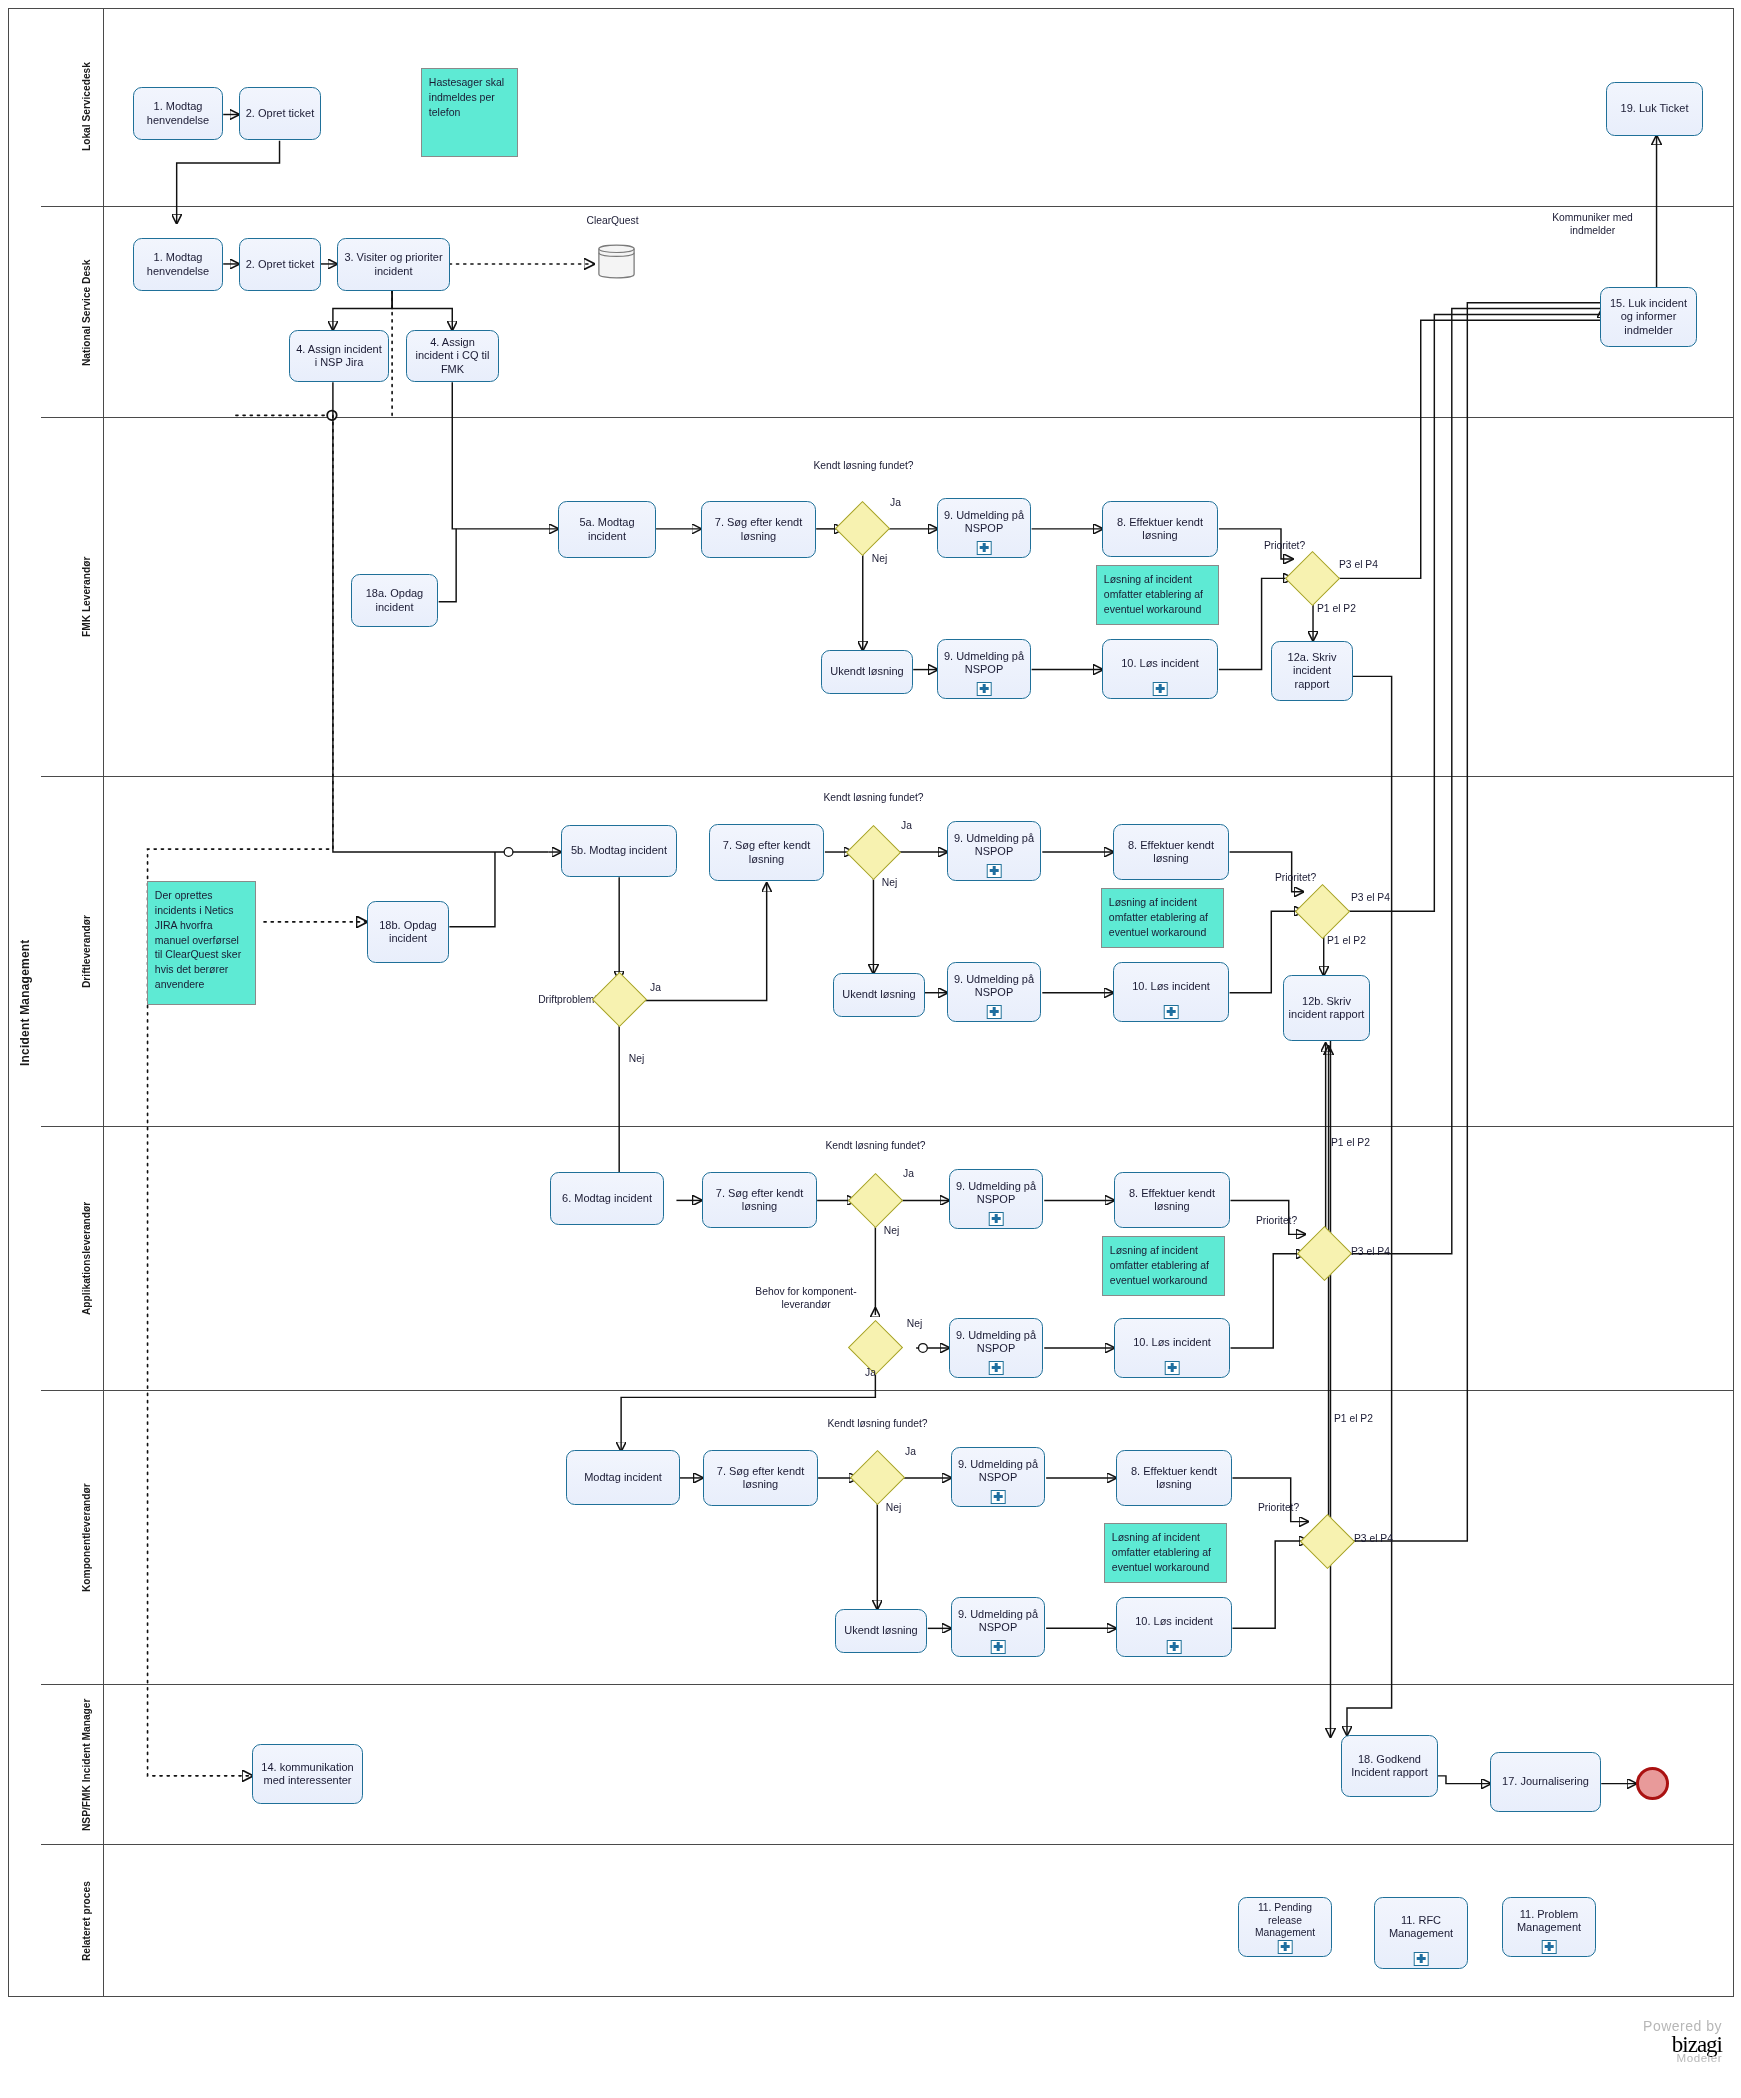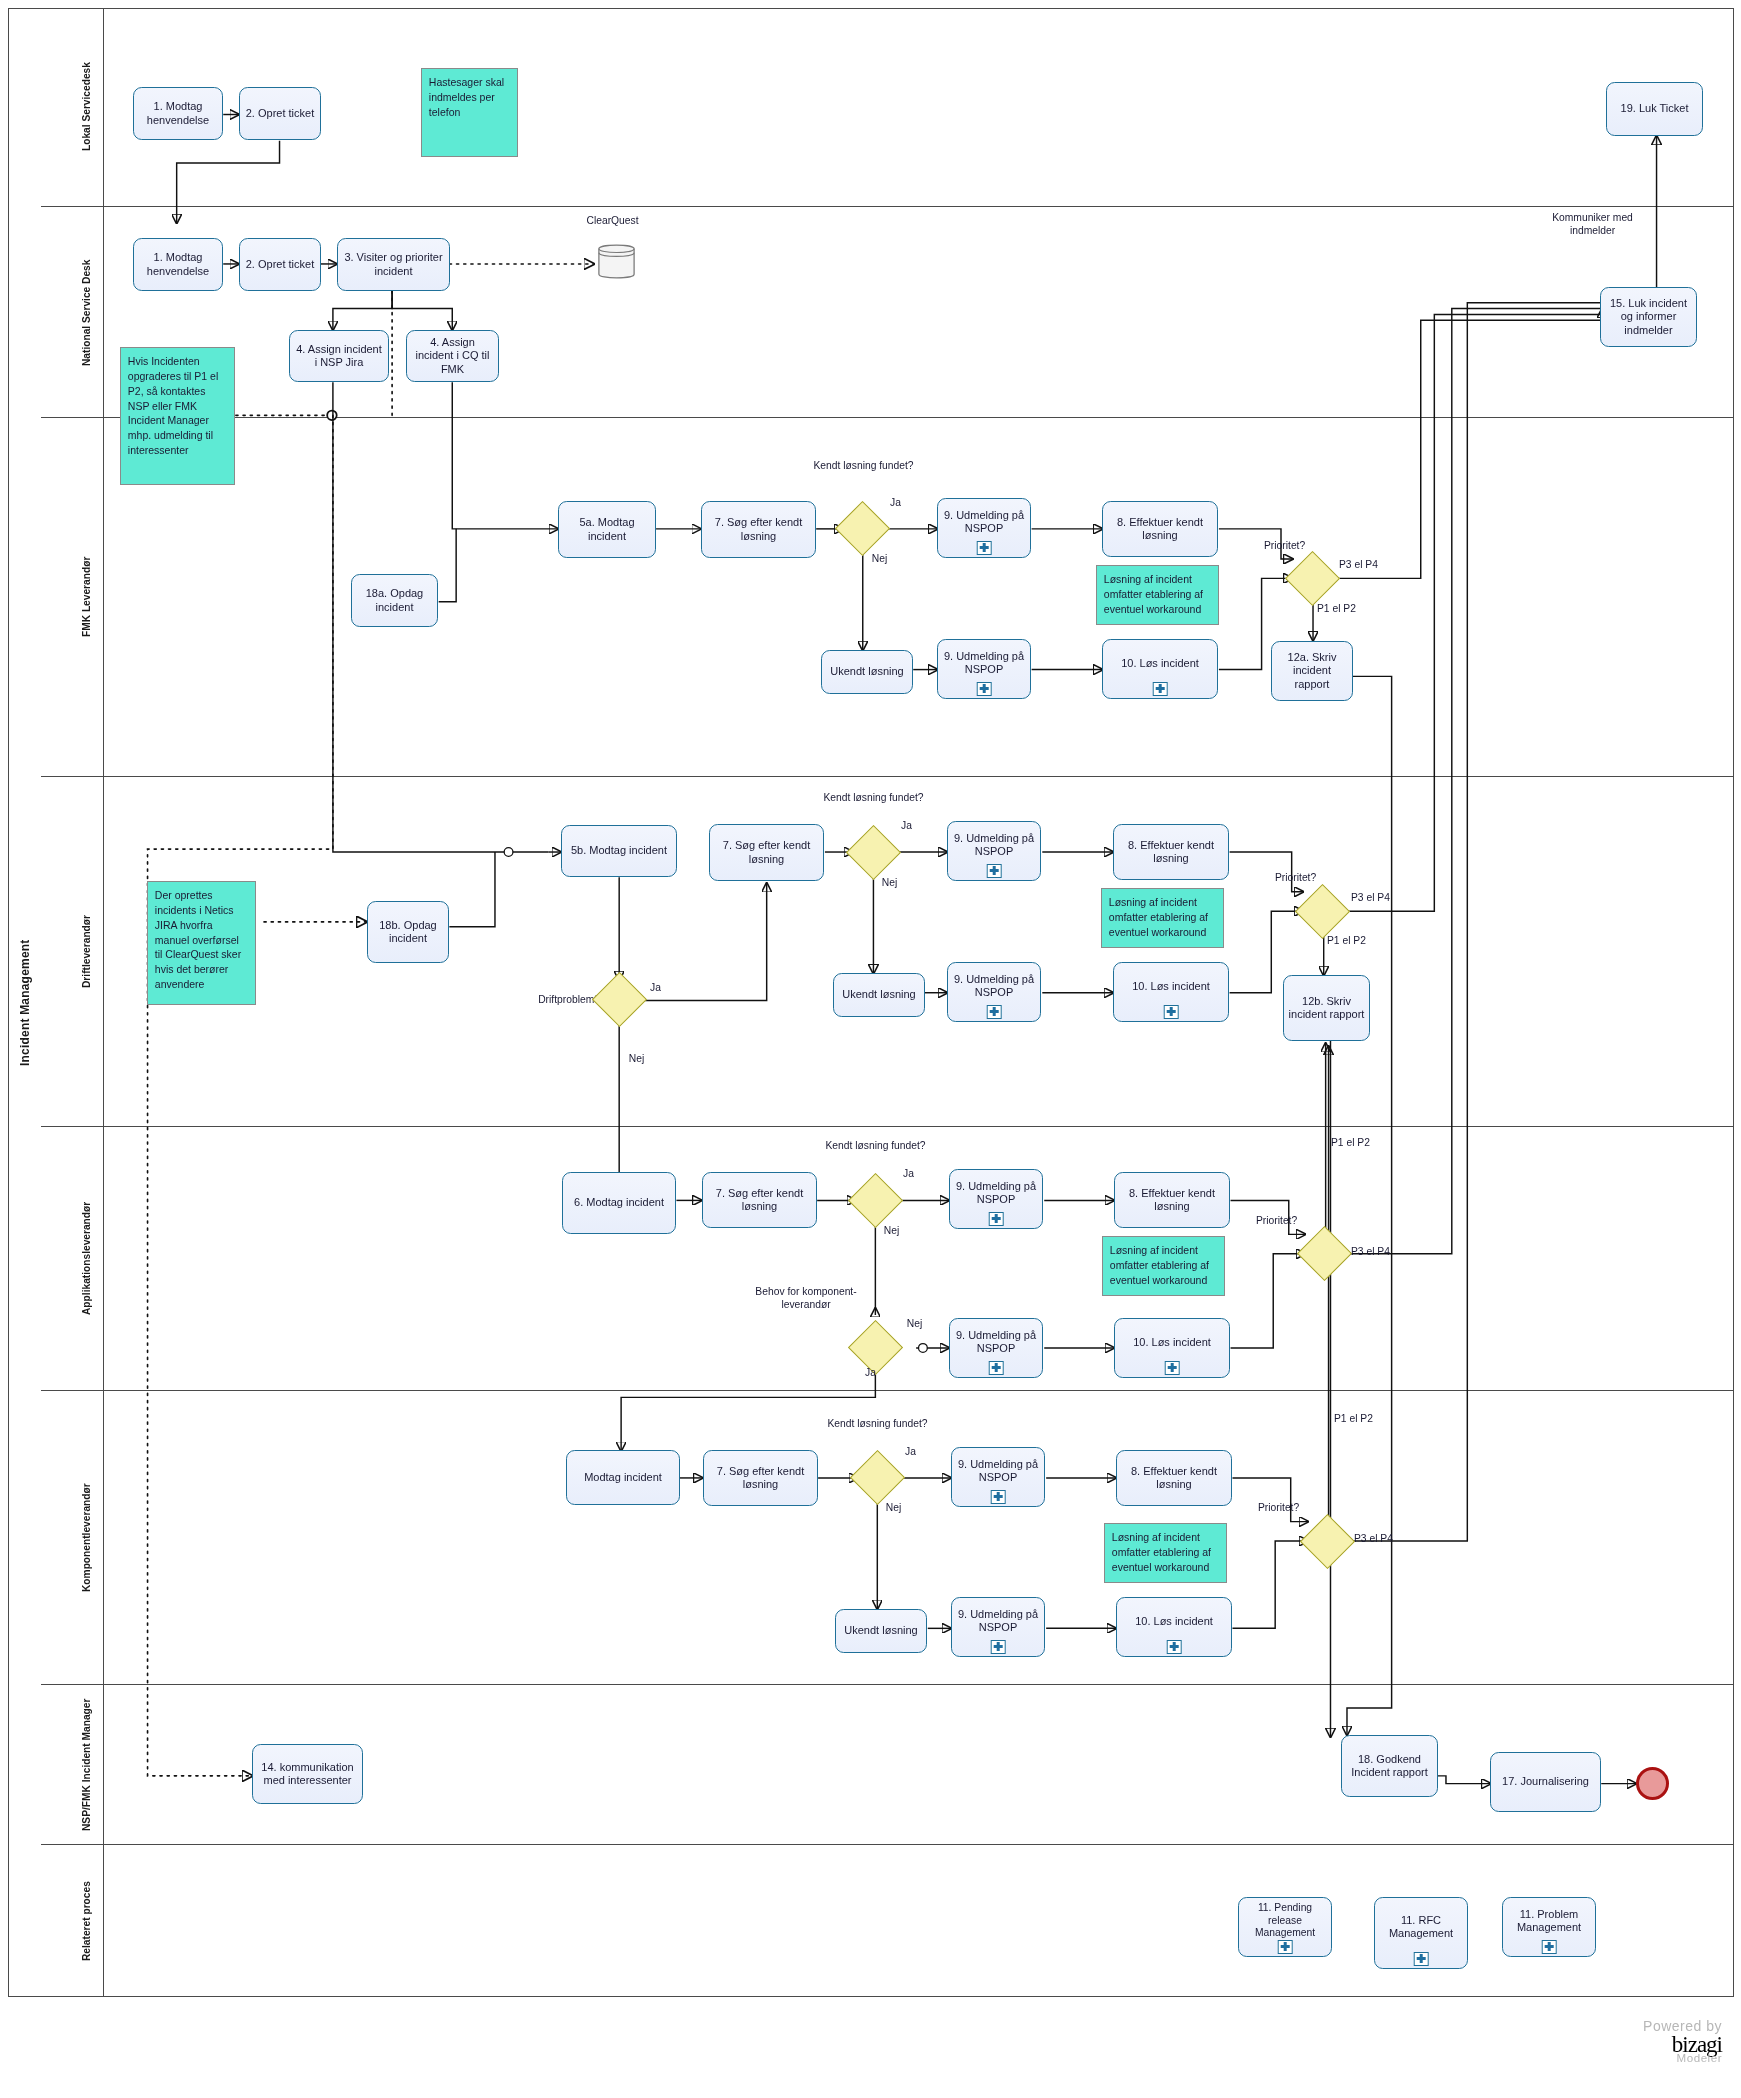--- a/index.html
+++ b/index.html
@@ -327,21 +327,20 @@
   <div class="edge-label" style="left:569px; top:215px; width:87px;">ClearQuest</div>
   <svg class="datastore" style="left:594px; top:239px;" viewBox="0 0 46 46">
     <path d="M 5 10 C 5 5 41 5 41 10 L 41 36 C 41 41 5 41 5 36 Z" fill="#f4f4f4" stroke="#7a7a7a" stroke-width="1.3"></path>
     <path d="M 5 10 C 5 15 41 15 41 10" fill="none" stroke="#7a7a7a" stroke-width="1.1"></path>
     <path d="M 5 14 C 5 19 41 19 41 14" fill="none" stroke="#7a7a7a" stroke-width="1.1"></path>
   </svg>
 
   <div class="task" style="left:289px; top:330px; width:100px; height:52px;">4. Assign incident i NSP Jira</div>
   <div class="task" style="left:406px; top:330px; width:93px; height:52px;">4. Assign incident i CQ til FMK</div>
 
-  <div class="note" style="left:120px; top:347px; width:115px; height:138px;">Hvis Incidenten opgraderes til P1 el P2, så kontaktes NSP eller FMK Incident Manager mhp. udmelding til interessenter</div>
 
   <div class="task" style="left:1600px; top:287px; width:97px; height:60px;">15. Luk incident og informer indmelder</div>
   <div class="edge-label" style="left:1535px; top:212px; width:115px;">Kommuniker med indmelder</div>
 
   <div class="task" style="left:351px; top:574px; width:87px; height:53px;">18a. Opdag incident</div>
   <div class="task" style="left:558px; top:501px; width:98px; height:57px;">5a. Modtag incident</div>
   <div class="task" style="left:701px; top:501px; width:115px; height:57px;">7. Søg efter kendt løsning</div>
 
   <div class="edge-label" style="left:811px; top:460px; width:105px;">Kendt løsning fundet?</div>
   <div class="gateway gw-xor" style="left:843px; top:509px;"></div>
@@ -408,21 +407,21 @@
 
   <div class="note" style="left:1101px; top:888px; width:123px; height:60px;">Løsning af incident omfatter etablering af eventuel workaround</div>
 
   <div class="edge-label" style="left:1275px; top:872px; width:78px; text-align:left;">Prioritet?</div>
   <div class="gateway gw-xor" style="left:1303px; top:892px;"></div>
   <div class="edge-label" style="left:1351px; top:892px; width:64px; text-align:left;">P3 el P4</div>
   <div class="edge-label" style="left:1327px; top:935px; width:64px; text-align:left;">P1 el P2</div>
 
   <div class="task" style="left:1283px; top:975px; width:87px; height:66px;">12b. Skriv incident rapport</div>
 
-  <div class="task" style="left:562px; top:1172px; width:114px; height:62px;">6. Modtag incident</div>
+  <div class="task" style="left:550px; top:1172px; width:114px; height:53px;">6. Modtag incident</div>
   <div class="task" style="left:702px; top:1172px; width:115px; height:56px;">7. Søg efter kendt løsning</div>
 
   <div class="edge-label" style="left:823px; top:1140px; width:105px;">Kendt løsning fundet?</div>
   <div class="gateway gw-xor" style="left:856px; top:1181px;"></div>
   <div class="edge-label" style="left:896px; top:1168px; width:25px;">Ja</div>
   <div class="edge-label" style="left:879px; top:1225px; width:25px;">Nej</div>
 
   <div class="task subproc" style="left:949px; top:1169px; width:94px; height:60px;">
     <span style="padding-bottom:1.9px;">9. Udmelding på NSPOP</span>
     <span class="subplus"></span>

